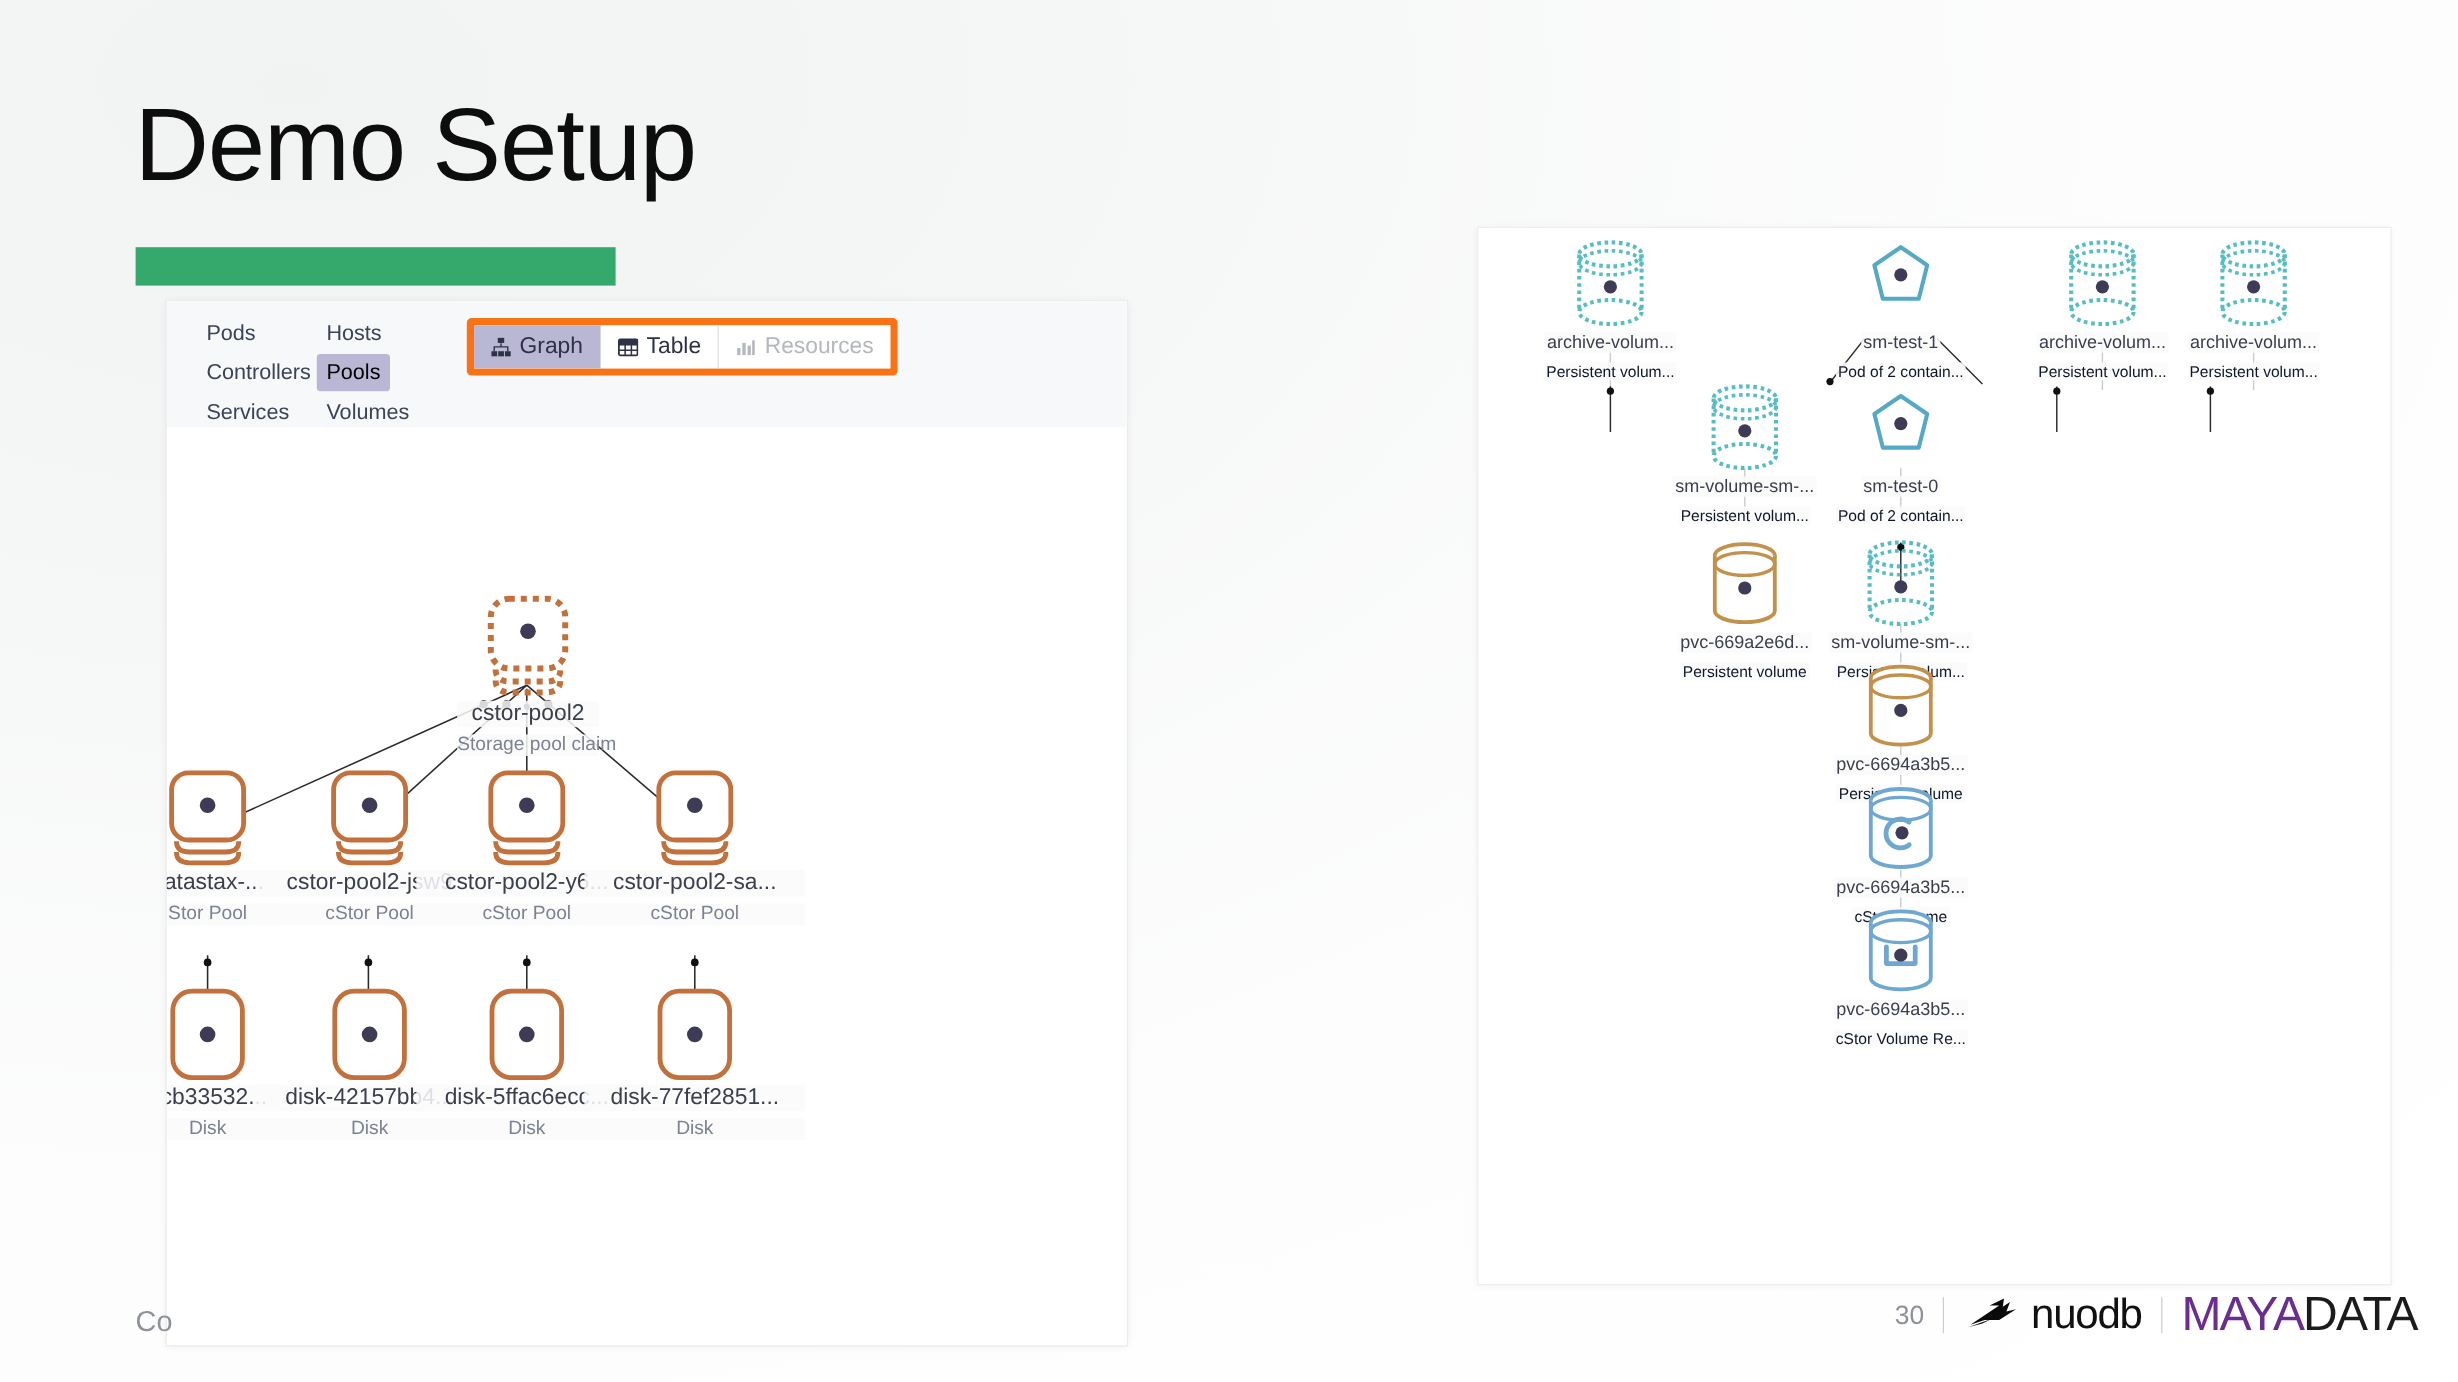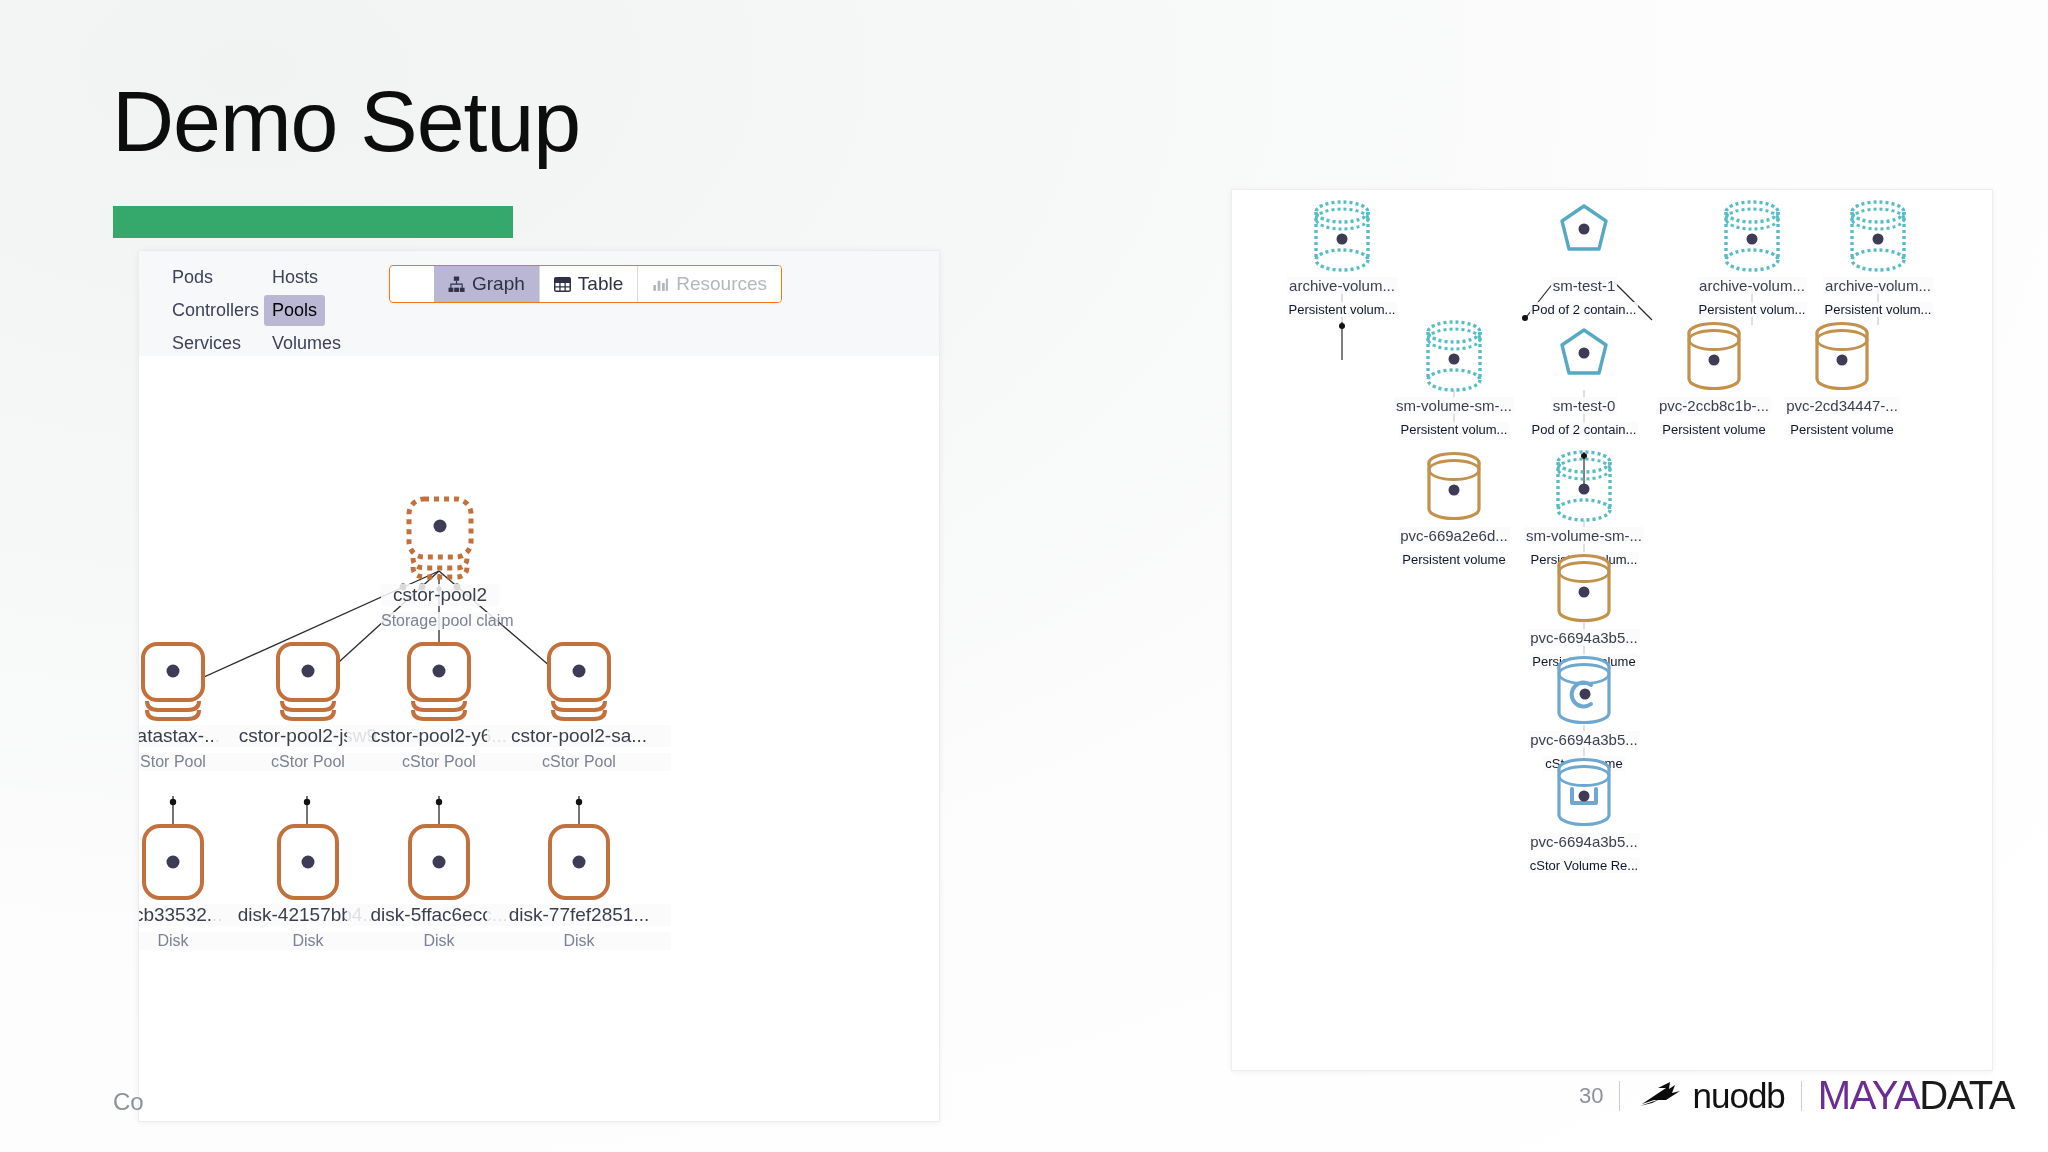--- a/index.html
+++ b/index.html
@@ -39,21 +39,21 @@
     grid-auto-rows:33px;align-items:center;
   }
   .navgrid span{
     font-size:18px;color:#3c4257;padding:5px 8px;border-radius:3px;
     justify-self:start;
   }
   .navgrid span.sel{background:#b9b7d4;color:#000000;}
 
   .segctl{
     position:absolute;left:250px;top:14px;display:flex;align-items:stretch;height:36px;
-    border:1px solid #f97316;border-radius:4px;overflow:hidden;background:#fff;padding-left:44px;
+    border:6px solid #f97316;border-radius:4px;overflow:hidden;background:#fff;
   }
   .segctl .seg{
     display:flex;align-items:center;gap:7px;
     padding:0 14px;font-size:19px;color:#2f3147;
     border-right:1px solid #d7d9de;background:#fff;
   }
   .segctl .seg:last-child{border-right:none;}
   .segctl .seg.active{background:#b9b7d4;}
   .segctl .seg.disabled{color:#b4b7bd;}
   .seg svg{display:block;}
@@ -389,45 +389,21 @@
       <div class="glyph">
         <svg width="62" height="74" viewBox="0 0 62 74">
           <polygon points="31,11 53,26 46,54 16,54 9,26" fill="none" stroke="#56a9c4" stroke-width="3.4" stroke-linejoin="round"></polygon>
           <circle cx="31" cy="34" r="5.5" fill="#3d3b56"></circle>
         </svg>
       </div>
       <div class="rlbl">sm-test-0</div>
       <div class="rsub">Pod of 2 contain...</div>
     </div>
 
-    <div class="rnode" style="left:412px;top:128px;">
-      <div class="glyph">
-        <svg width="62" height="74" viewBox="0 0 62 74">
-          <ellipse cx="31" cy="14" rx="25" ry="9.5" fill="#fff" stroke="#c2914c" stroke-width="3.2"></ellipse>
-          <path d="M6 14 V60 a25 9.5 0 0 0 50 0 V14" fill="#fff" stroke="#c2914c" stroke-width="3.2"></path>
-          <ellipse cx="31" cy="21" rx="25" ry="9.5" fill="none" stroke="#c2914c" stroke-width="2.8"></ellipse>
-          <circle cx="31" cy="41" r="5.5" fill="#3d3b56"></circle>
-        </svg>
-      </div>
-      <div class="rlbl">pvc-2ccb8c1b-...</div>
-      <div class="rsub">Persistent volume</div>
-    </div>
-
-    <div class="rnode" style="left:540px;top:128px;">
-      <div class="glyph">
-        <svg width="62" height="74" viewBox="0 0 62 74">
-          <ellipse cx="31" cy="14" rx="25" ry="9.5" fill="#fff" stroke="#c2914c" stroke-width="3.2"></ellipse>
-          <path d="M6 14 V60 a25 9.5 0 0 0 50 0 V14" fill="#fff" stroke="#c2914c" stroke-width="3.2"></path>
-          <ellipse cx="31" cy="21" rx="25" ry="9.5" fill="none" stroke="#c2914c" stroke-width="2.8"></ellipse>
-          <circle cx="31" cy="41" r="5.5" fill="#3d3b56"></circle>
-        </svg>
-      </div>
-      <div class="rlbl">pvc-2cd34447-...</div>
-      <div class="rsub">Persistent volume</div>
-    </div>
+
 
     <div class="rnode" style="left:152px;top:258px;">
       <div class="glyph">
         <svg width="62" height="74" viewBox="0 0 62 74">
           <ellipse cx="31" cy="14" rx="25" ry="9.5" fill="#fff" stroke="#c2914c" stroke-width="3.2"></ellipse>
           <path d="M6 14 V60 a25 9.5 0 0 0 50 0 V14" fill="#fff" stroke="#c2914c" stroke-width="3.2"></path>
           <ellipse cx="31" cy="21" rx="25" ry="9.5" fill="none" stroke="#c2914c" stroke-width="2.8"></ellipse>
           <circle cx="31" cy="41" r="5.5" fill="#3d3b56"></circle>
         </svg>
       </div>

